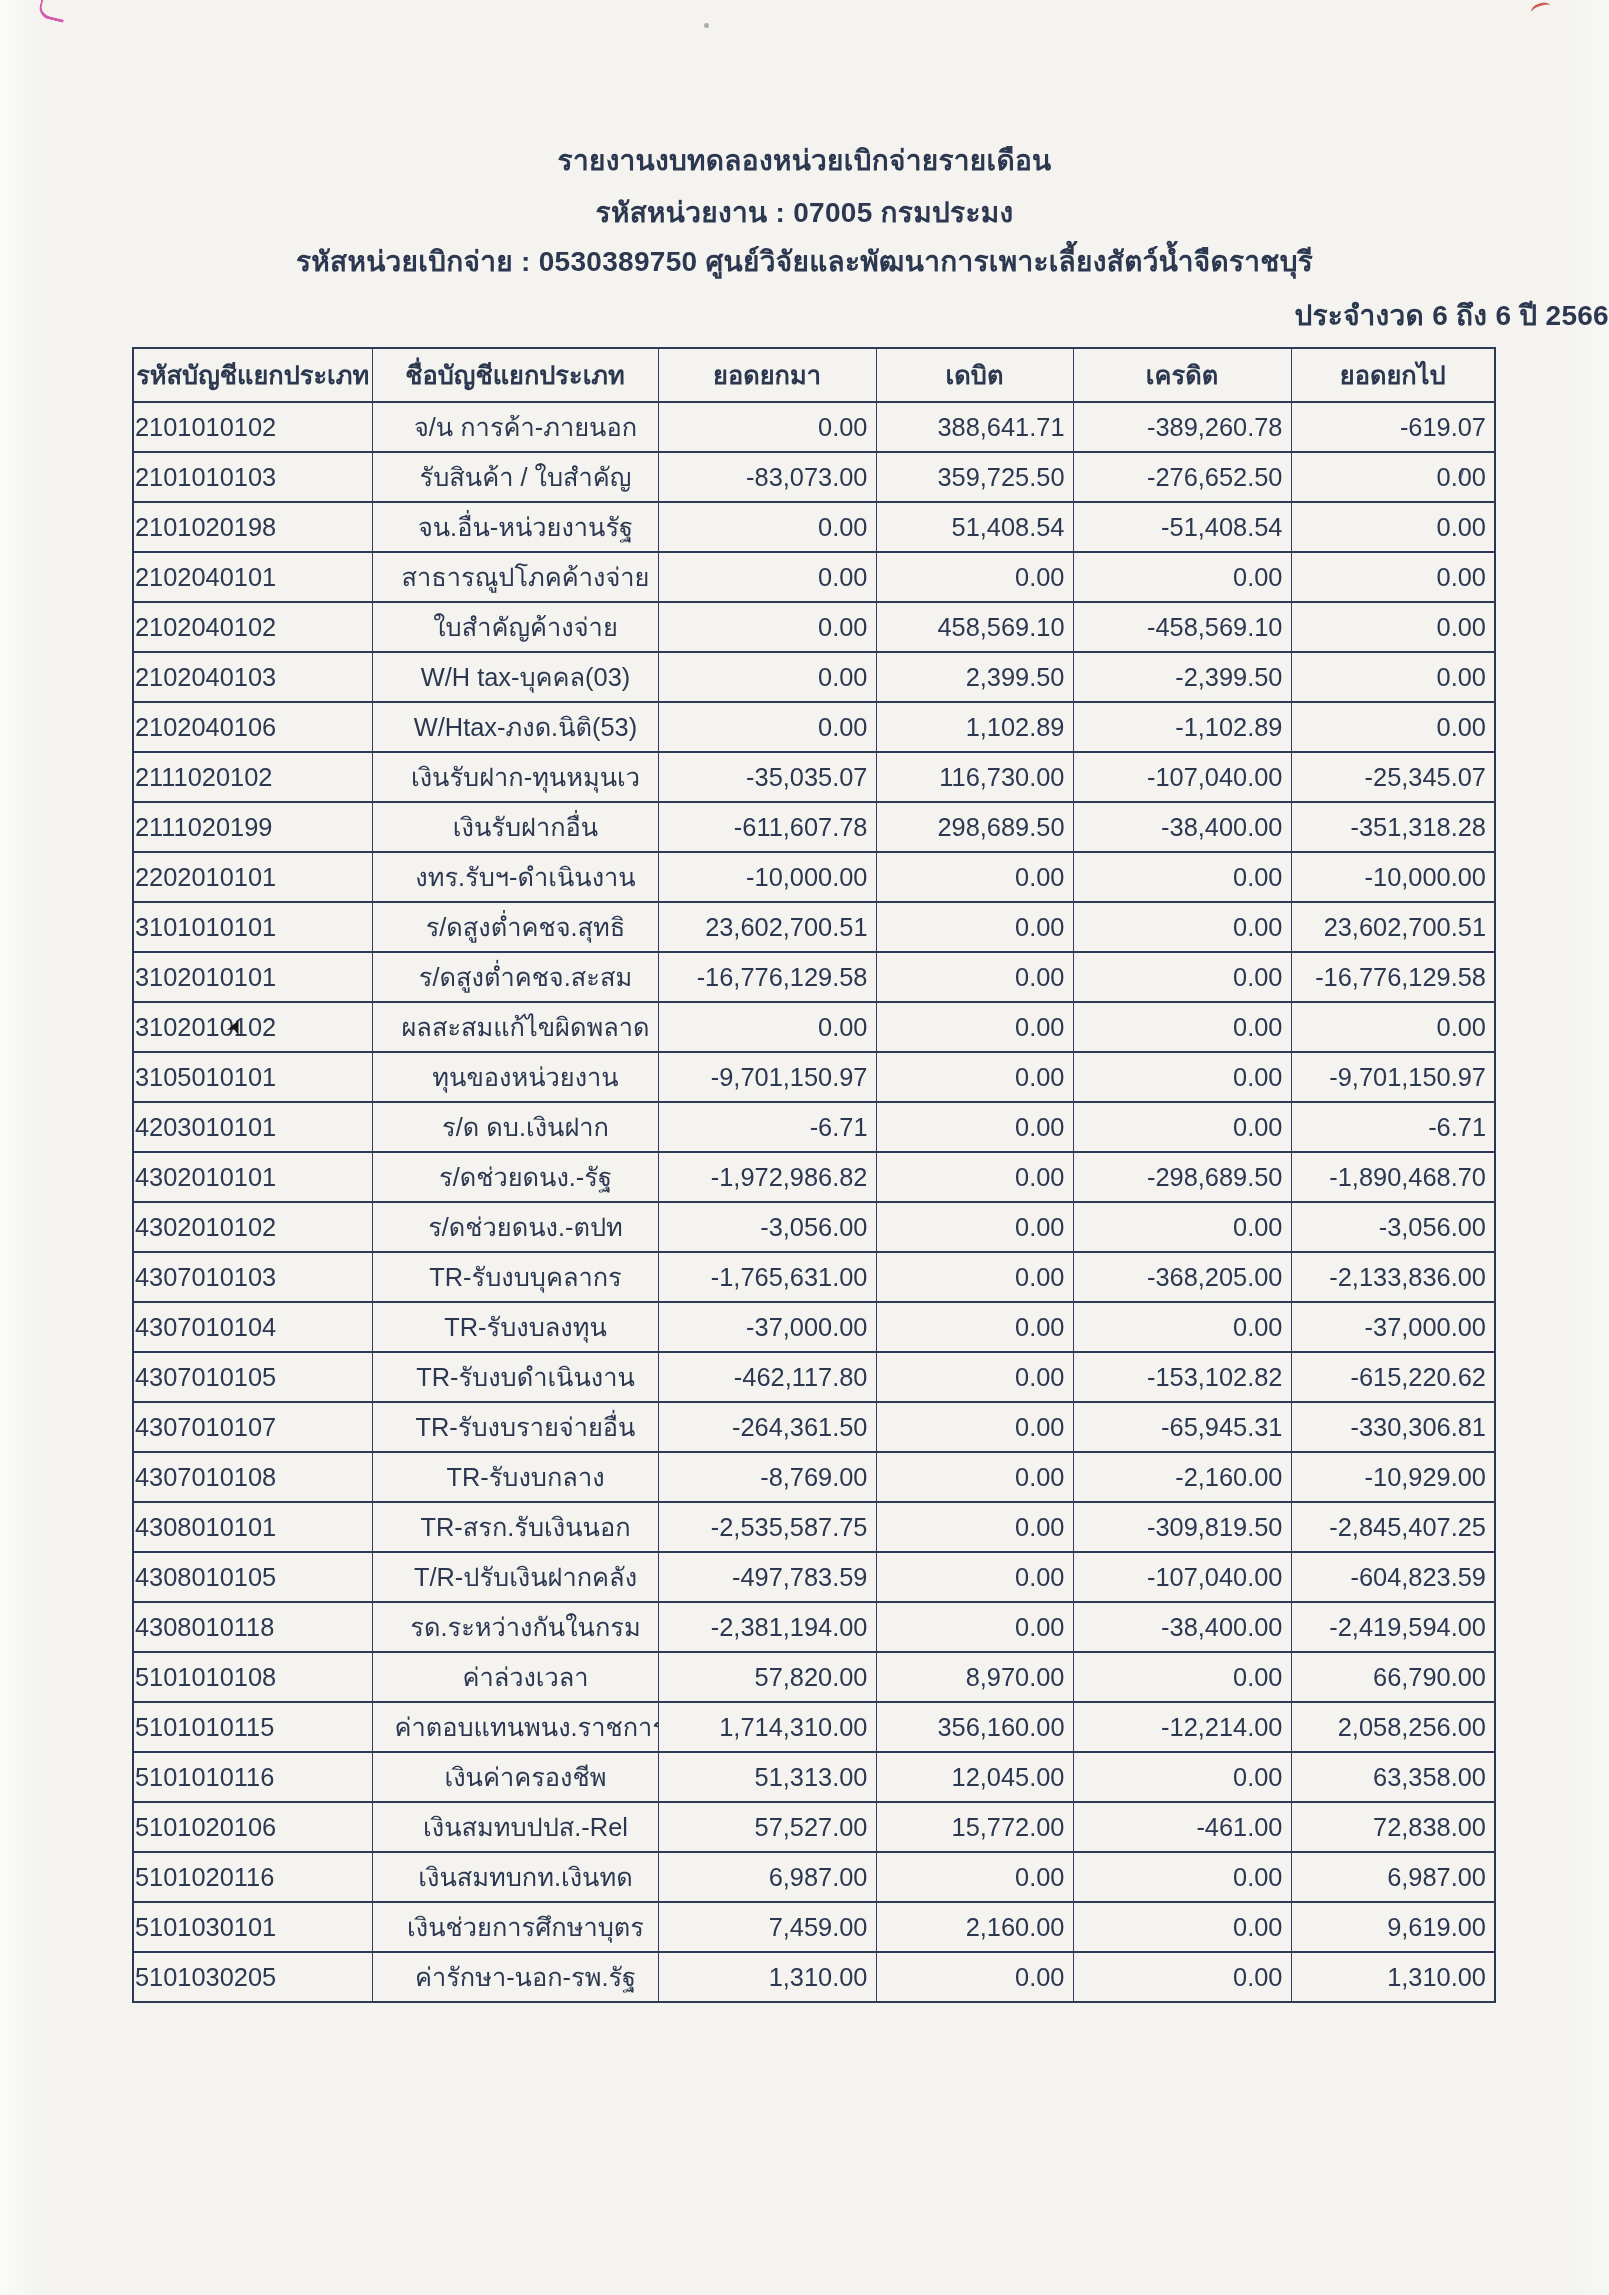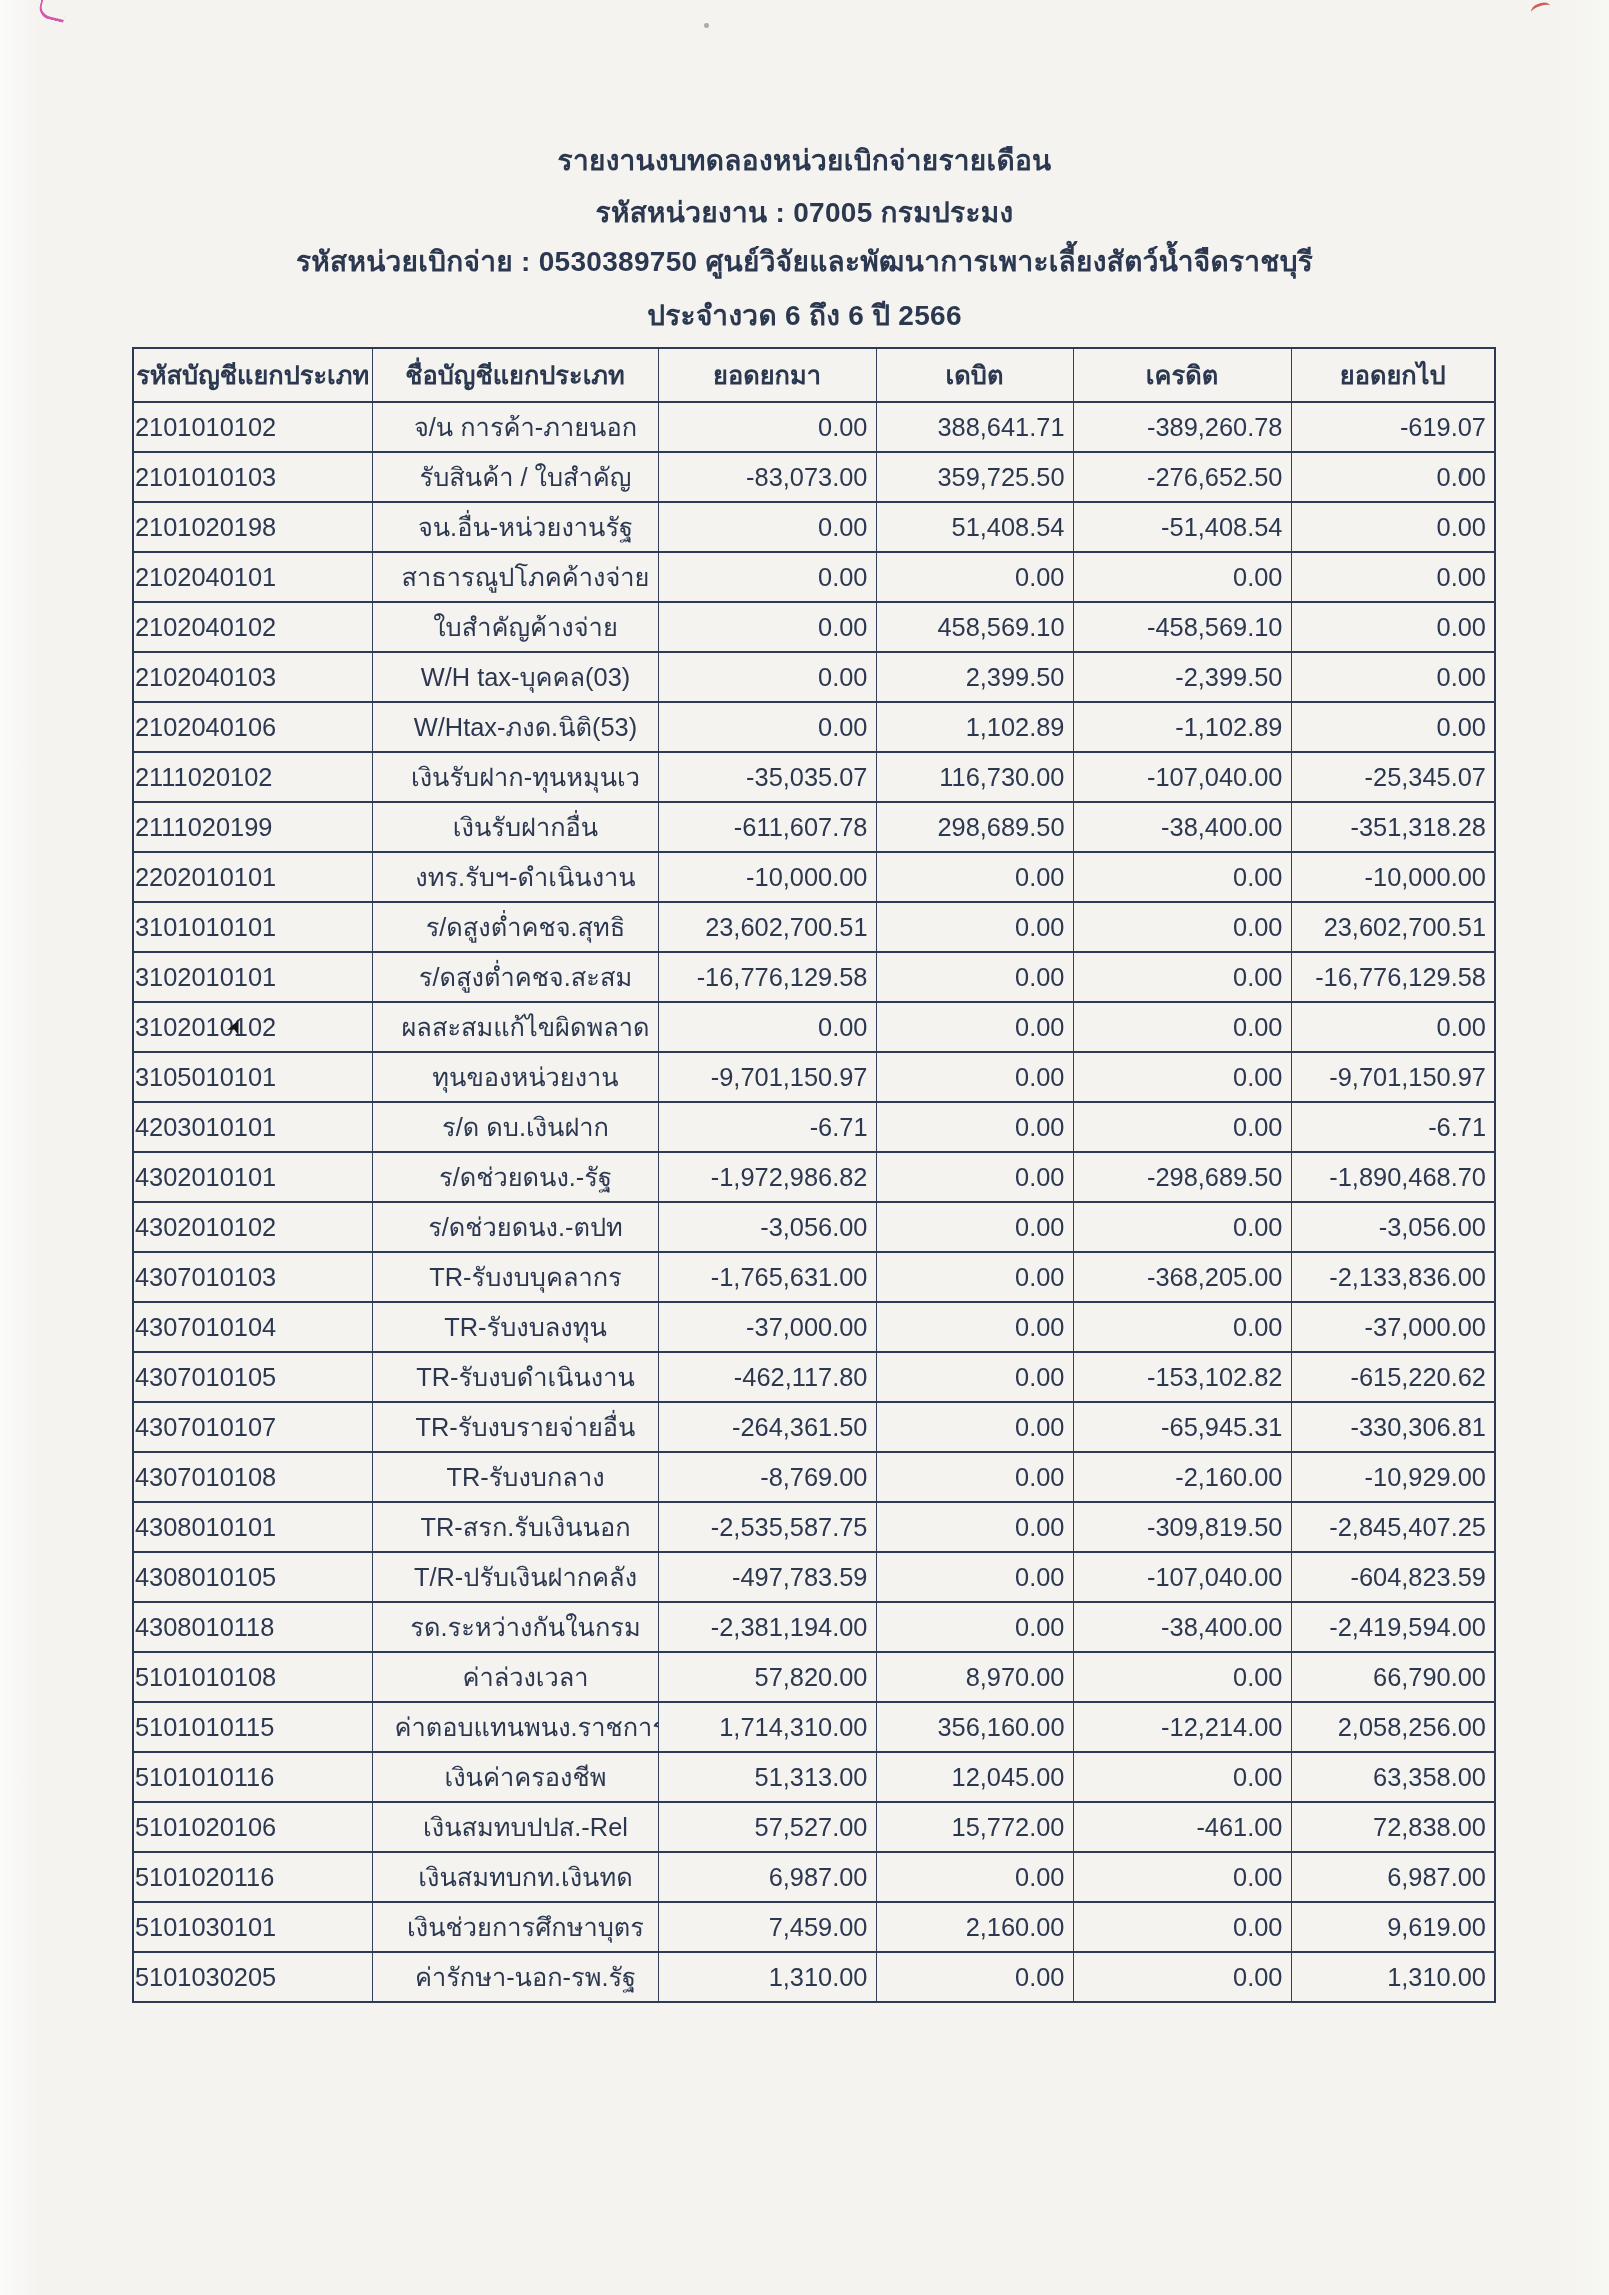--- a/index.html
+++ b/index.html
@@ -21,21 +21,21 @@
     text-align: center;
     font-size: 28px;
     line-height: 37px;
     font-weight: 600;
     color: #2c3850;
     letter-spacing: 0.3px;
   }
   .title-1 { top: 142px; }
   .title-2 { top: 194px; }
   .title-3 { top: 243px; }
-  .title-4 { top: 297px; }
+  .title-4 { top: 297px; text-align: right; }
 
   table.tb {
     position: absolute;
     left: 132px; top: 347px;
     width: 1361px;
     border-collapse: collapse;
     table-layout: fixed;
     background: transparent;
   }
   table.tb col.c1 { width: 239px; }

